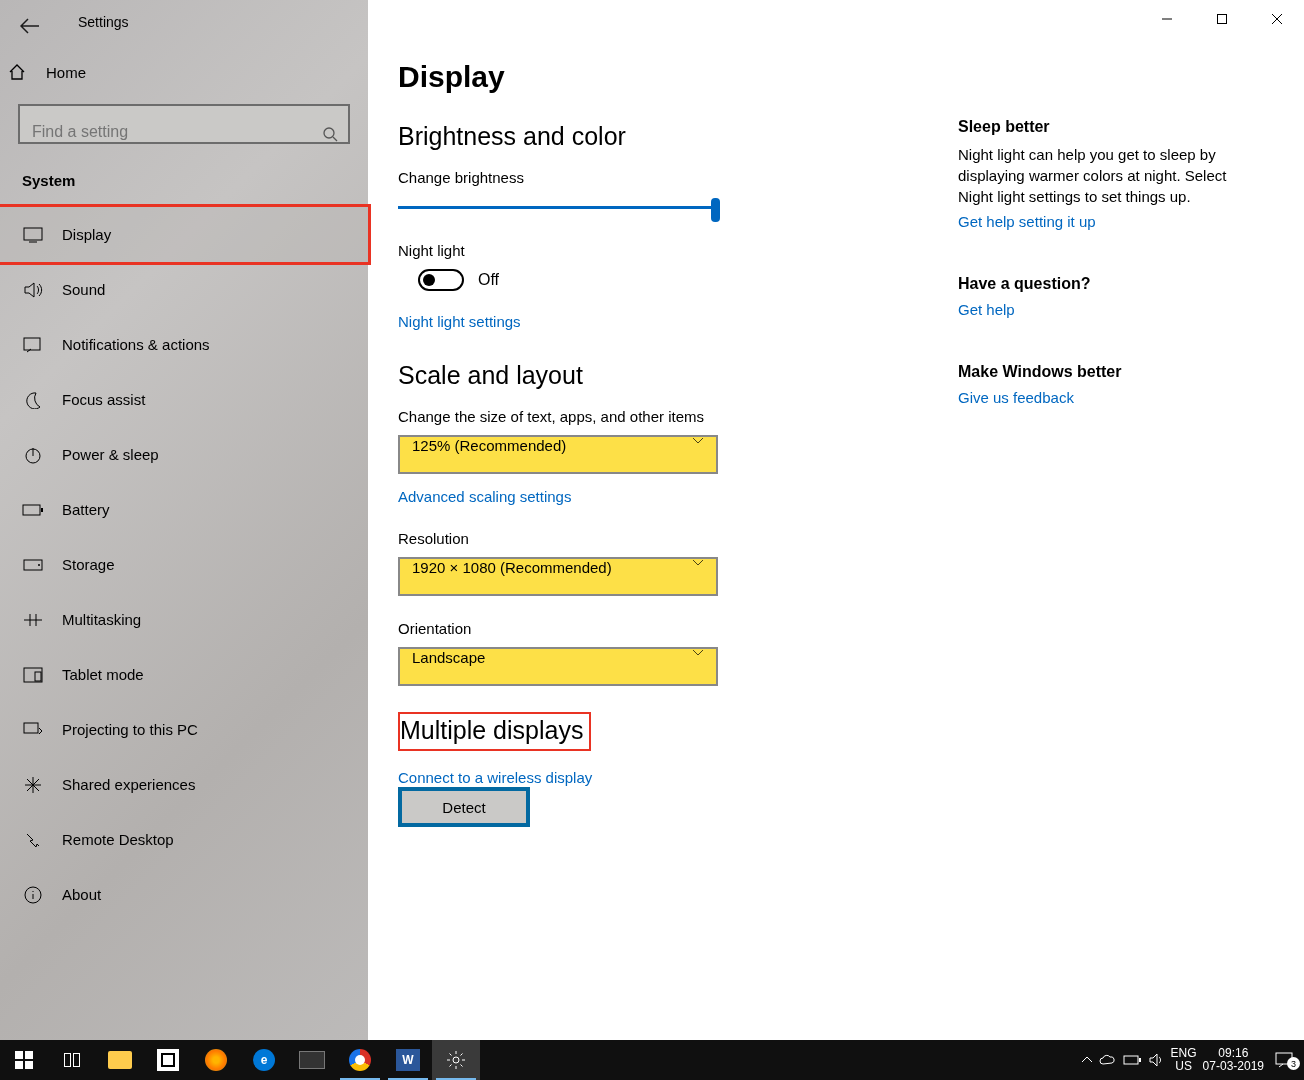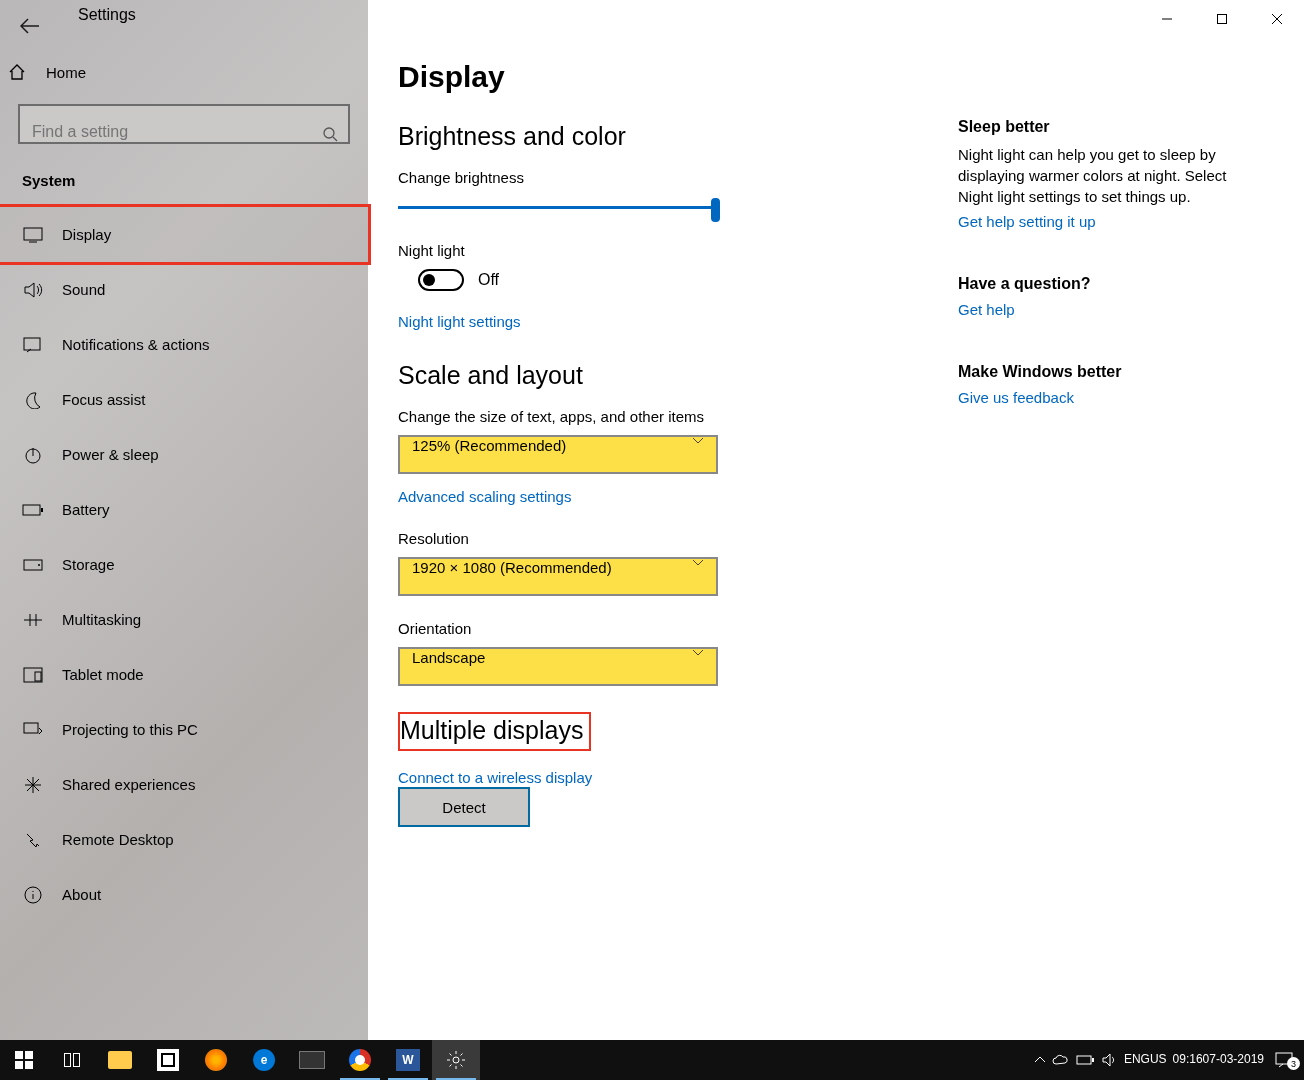--- a/index.html
+++ b/index.html
@@ -20,21 +20,21 @@
   
   .title-area{
     position:absolute; left:0; top:0; width:1304px; height:48px;
   }
   .back-btn{
     position:absolute; left:18px; top:14px; width:24px; height:24px;
     display:flex; align-items:center; justify-content:center;
     cursor:pointer; opacity:.85;
   }
   .settings-label{
-    position:absolute; left:78px; top:6px; font-size:16px; color:#000;
+    position:absolute; left:78px; top:14px; font-size:14px; color:#000;
   }
   .win-controls{
     position:absolute; right:0; top:0; display:flex;
   }
   .win-btn{ width:55px; height:38px; display:flex; align-items:center; justify-content:center; cursor:pointer;}
 
   
   .left-pane{
     position:absolute; left:0; top:48px; width:368px; bottom:40px;
     color:#000;
@@ -102,21 +102,21 @@
   }
   .dropdown .chev{opacity:.7;}
 
   .red-box-inline{
     display:inline-block; border:2px solid #e93323; padding:2px 6px 4px 0;
   }
 
   .info-text{font-size:15px; line-height:1.4; width:470px; margin:10px 0 14px 0;}
 
   .detect-btn{
-    width:132px; height:40px; border:2px solid #0369a1;
+    width:132px; height:40px; border:4px solid #0369a1;
     background:#cac9c7; display:flex; align-items:center; justify-content:center;
     font-size:15px;
   }
 
   
   .side-col{ width:280px; margin-top:58px;}
   .side-heading{font-weight:600; font-size:16px; margin:0 0 8px 0;}
   .side-text{font-size:15px; color:#000; line-height:1.4; margin-bottom:6px;}
   .side-block{margin-bottom:44px;}
 
@@ -125,21 +125,21 @@
     position:absolute; left:0; bottom:0; width:1304px; height:40px;
     background:#101010; color:#fff; display:flex; align-items:center;
     font-size:12px;
   }
   .task-icons{display:flex; align-items:center; height:100%;}
   .task-icon{ width:48px; height:40px; display:flex; align-items:center; justify-content:center; cursor:pointer;}
   .task-icon.active{background:#3a3a3a;}
   .task-icon .stripe{position:absolute; bottom:0; height:2px; width:40px; background:#76b9ed;}
   .task-icon{position:relative;}
   .tray{ margin-left:auto; display:flex; align-items:center; gap:6px; padding-right:6px;}
-  .tray .stack{display:flex; flex-direction:row; align-items:center; line-height:1.1; font-size:12px;}
+  .tray .stack{display:flex; flex-direction:column; align-items:center; line-height:1.1; font-size:12px;}
 
   
   svg{display:block;}
   .firefox{width:22px;height:22px;border-radius:50%;background:radial-gradient(circle,#ffb400 20%,#ff7800 60%,#9a2 100%);}  
   .chrome{width:22px;height:22px;border-radius:50%;background:conic-gradient(#d93025 0 120deg,#fbbc05 120deg 240deg,#1a73e8 240deg 360deg);position:relative;}
   .chrome::after{content:"";position:absolute;inset:6px;border-radius:50%;background:#fff;}
   .word{width:24px;height:22px;background:#2b579a;color:#fff;display:flex;align-items:center;justify-content:center;font-size:12px;font-weight:bold;}
   .edge{width:22px;height:22px;border-radius:50%;background:#0078d7;position:relative;}
   .edge::after{content:"e";color:#fff;position:absolute;inset:0;display:flex;align-items:center;justify-content:center;font-weight:bold;}
   .folder{width:24px;height:18px;background:#ffcc4d;border-radius:2px;}

